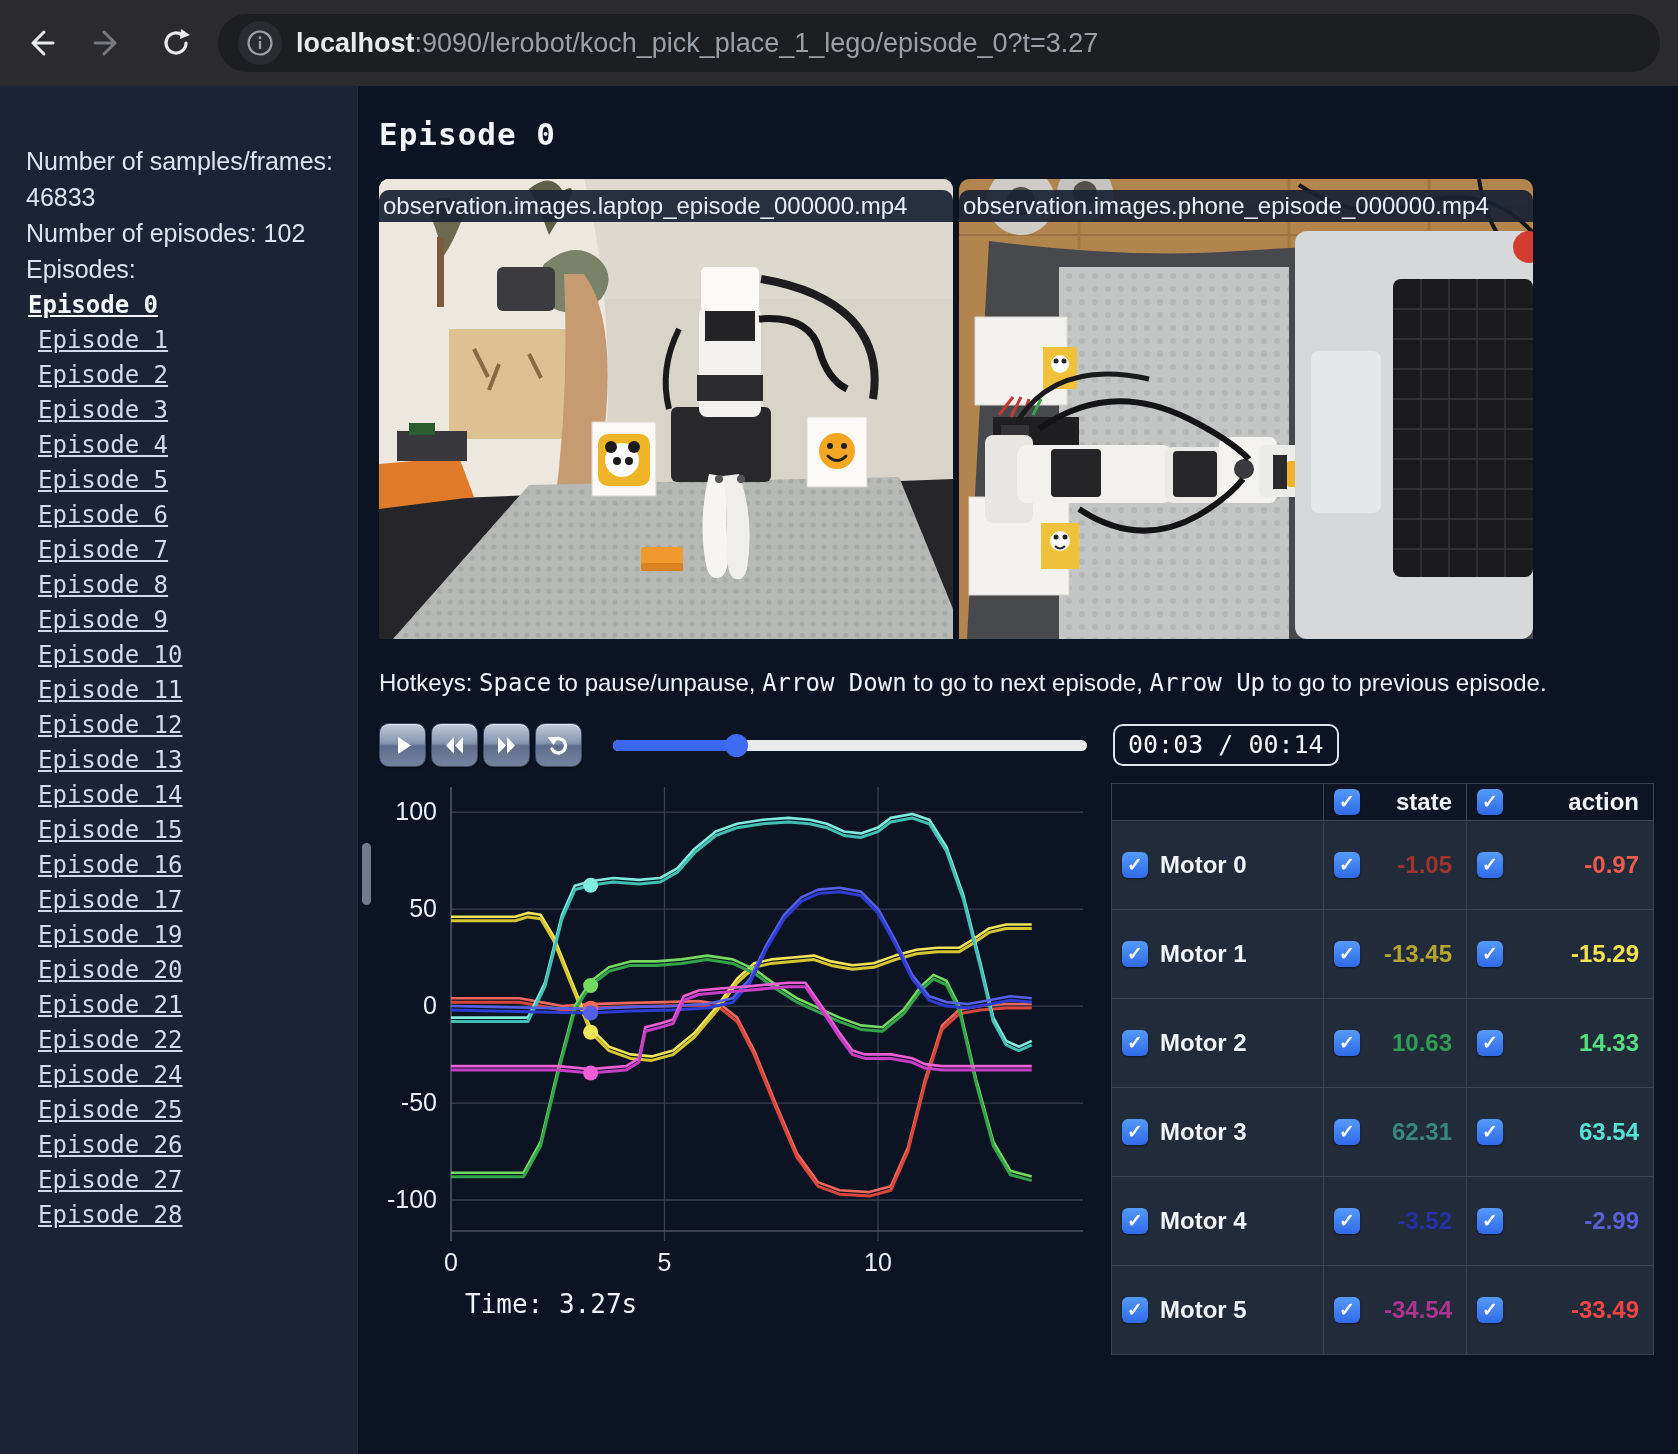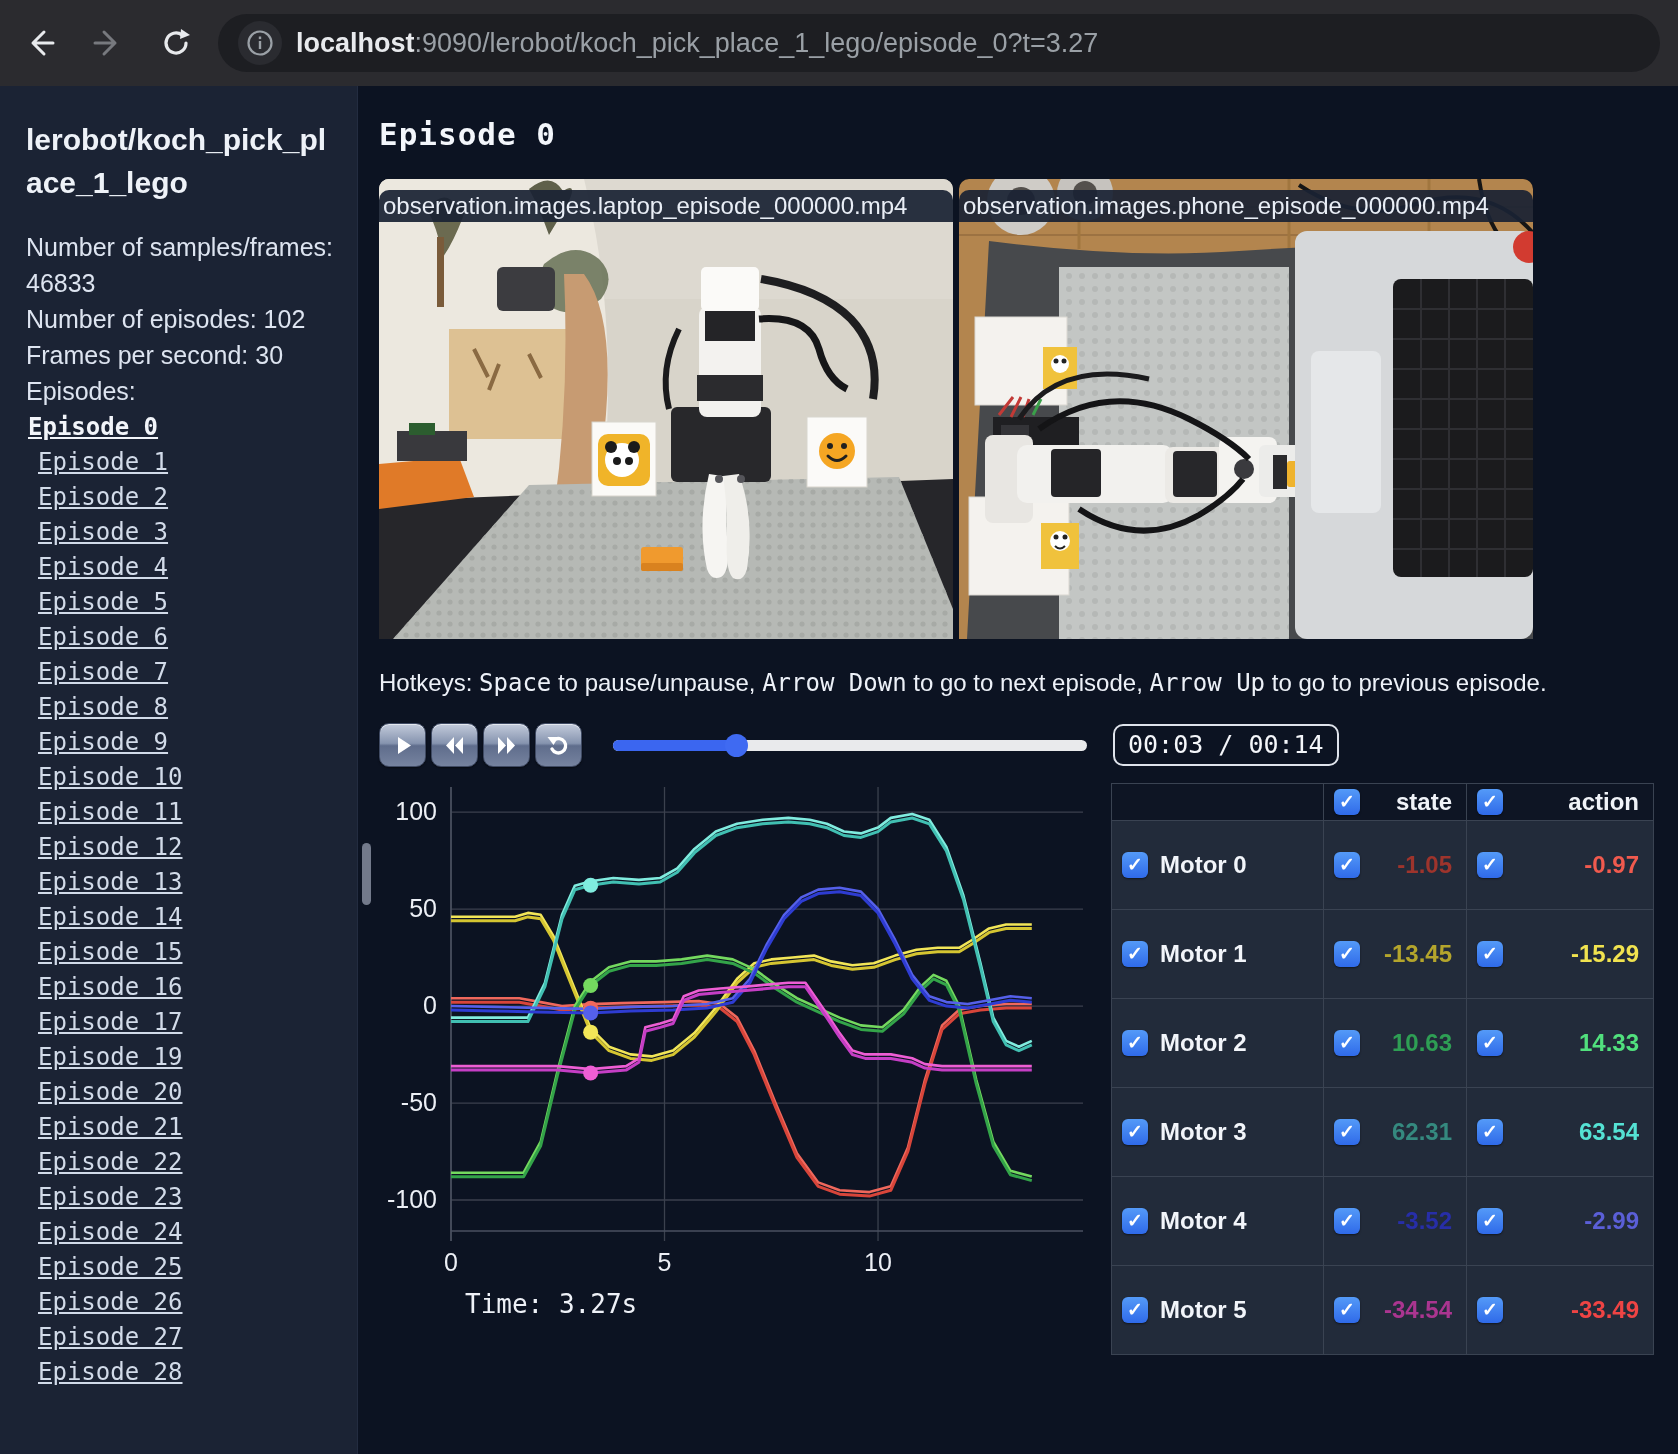--- a/index.html
+++ b/index.html
@@ -117,25 +117,23 @@
           <circle cx="14" cy="14" r="11.5" stroke="#9aa0a6" stroke-width="2.2" fill="none"></circle>
           <rect x="12.8" y="12" width="2.4" height="8" fill="#9aa0a6"></rect>
           <rect x="12.8" y="7.5" width="2.4" height="2.6" fill="#9aa0a6"></rect>
         </svg>
     </div>
     <div class="url-text"><b>localhost</b><span>:9090/lerobot/koch_pick_place_1_lego/episode_0?t=3.27</span></div>
   </div>
 </div>
 
 <div class="sidebar">
-  <div class="ds-title">lerobot/koch_pick_place_1_lego</div>
   <div class="ds-stats">
     <div>Number of samples/frames: 46833</div>
     <div>Number of episodes: 102</div>
-    <div>Frames per second: 30</div>
     <div>Episodes:</div>
   </div>
   <div class="ep-list">
       <div class="ep-row first"><a href="#" class="ep active">Episode 0</a></div>
       <div class="ep-row"><a href="#" class="ep">Episode 1</a></div>
       <div class="ep-row"><a href="#" class="ep">Episode 2</a></div>
       <div class="ep-row"><a href="#" class="ep">Episode 3</a></div>
       <div class="ep-row"><a href="#" class="ep">Episode 4</a></div>
       <div class="ep-row"><a href="#" class="ep">Episode 5</a></div>
       <div class="ep-row"><a href="#" class="ep">Episode 6</a></div>
@@ -147,21 +145,20 @@
       <div class="ep-row"><a href="#" class="ep">Episode 12</a></div>
       <div class="ep-row"><a href="#" class="ep">Episode 13</a></div>
       <div class="ep-row"><a href="#" class="ep">Episode 14</a></div>
       <div class="ep-row"><a href="#" class="ep">Episode 15</a></div>
       <div class="ep-row"><a href="#" class="ep">Episode 16</a></div>
       <div class="ep-row"><a href="#" class="ep">Episode 17</a></div>
       <div class="ep-row"><a href="#" class="ep">Episode 19</a></div>
       <div class="ep-row"><a href="#" class="ep">Episode 20</a></div>
       <div class="ep-row"><a href="#" class="ep">Episode 21</a></div>
       <div class="ep-row"><a href="#" class="ep">Episode 22</a></div>
-      <div class="ep-row"><a href="#" class="ep">Episode 23</a></div>
       <div class="ep-row"><a href="#" class="ep">Episode 24</a></div>
       <div class="ep-row"><a href="#" class="ep">Episode 25</a></div>
       <div class="ep-row"><a href="#" class="ep">Episode 26</a></div>
       <div class="ep-row"><a href="#" class="ep">Episode 27</a></div>
       <div class="ep-row"><a href="#" class="ep">Episode 28</a></div>
     </div>
 </div>
 
 <div class="main">
   <div class="scroll-thumb"></div>

